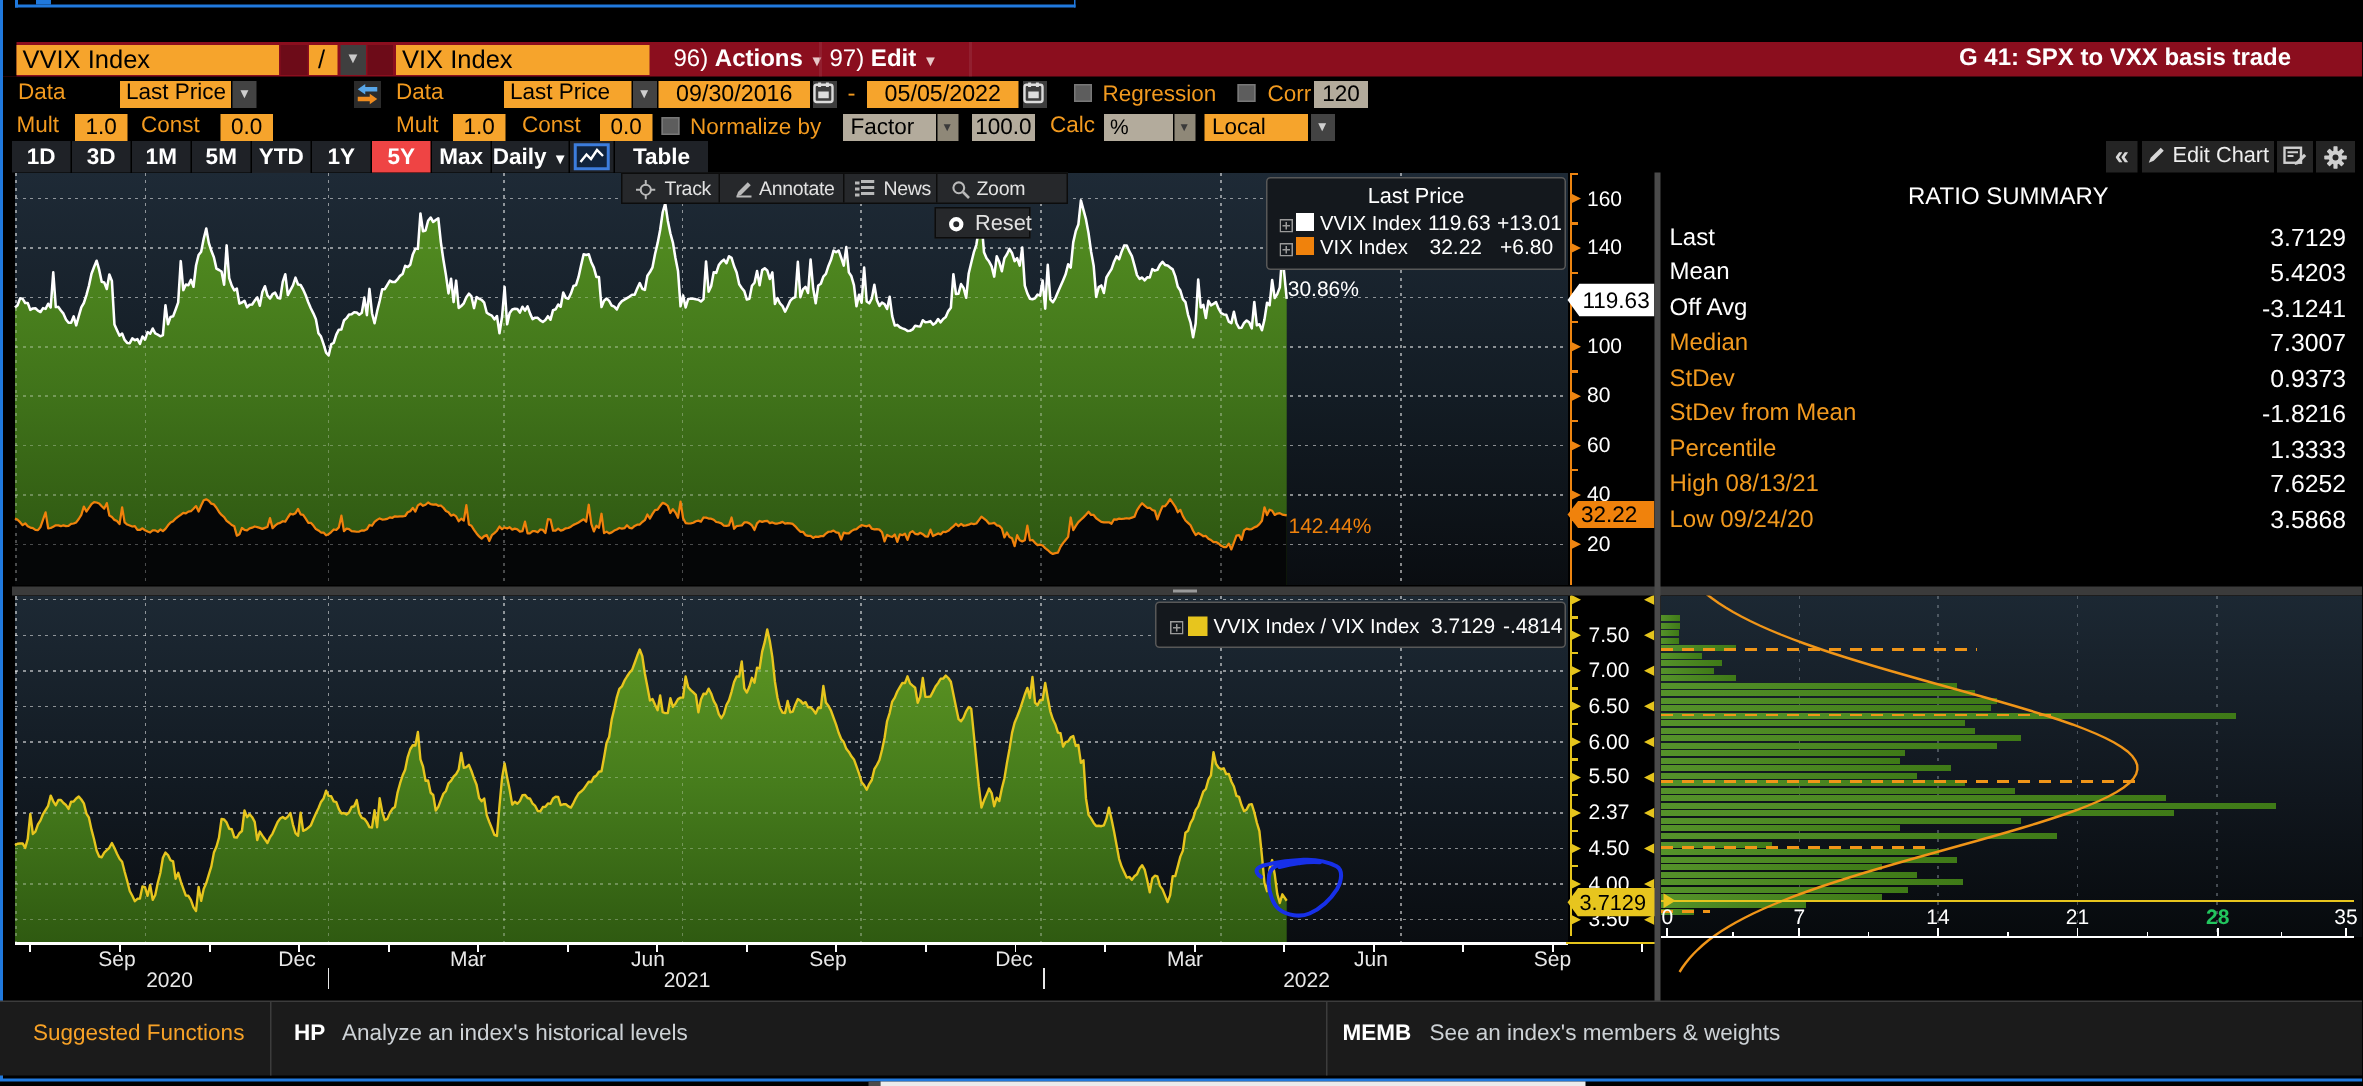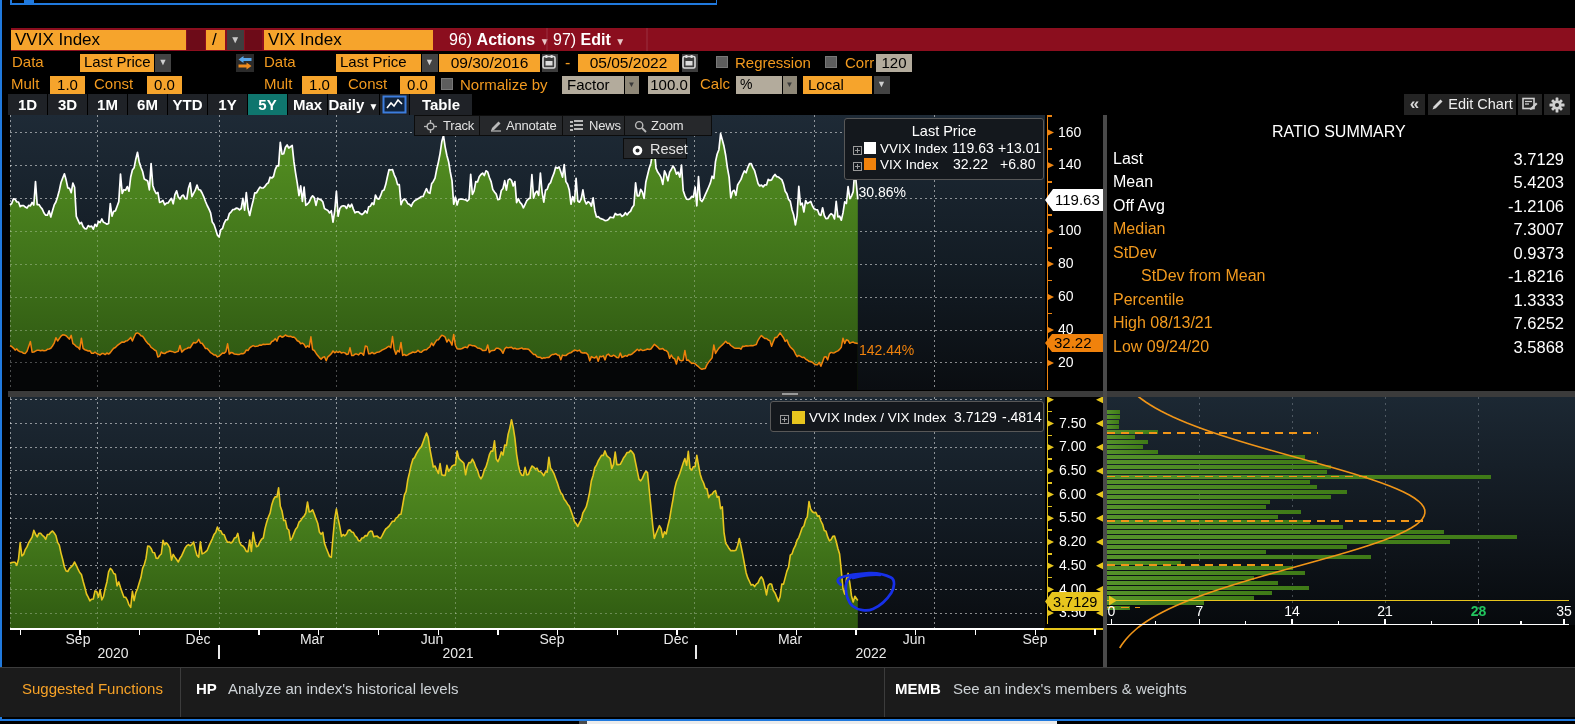--- a/index.html
+++ b/index.html
@@ -17,20 +17,21 @@
 <div style="position:absolute;left:206px;top:29.5px;width:19px;height:20px;background:#f6a42c;"></div>
 <div style="position:absolute;left:212px;top:27.05px;color:#000;font-size:17px;font-weight:normal;line-height:25px;white-space:nowrap;">/</div>
 <div style="position:absolute;left:226.5px;top:29.5px;width:17.5px;height:20px;background:#3f3f3f;color:#c9c9c9;font-size:10px;text-align:center;line-height:20px;">▼</div>
 <div style="position:absolute;left:245px;top:29.5px;width:17px;height:20px;background:#6d0b18;"></div>
 <div style="position:absolute;left:264px;top:29.5px;width:169px;height:20px;background:#f6a42c;"></div>
 <div style="position:absolute;left:268px;top:27.05px;color:#000;font-size:17px;font-weight:normal;line-height:25px;white-space:nowrap;">VIX Index</div>
 <div style="position:absolute;left:449px;top:27.8px;color:#fff;font-size:16px;font-weight:normal;line-height:24px;white-space:nowrap;">96) <span style="font-weight:bold;">Actions</span> <span style="font-size:10px;color:#e8c8c8;">▼</span></div>
 <div style="position:absolute;left:546px;top:28px;width:1.5px;height:23px;background:#a04050;opacity:.35;"></div>
 <div style="position:absolute;left:553px;top:27.8px;color:#fff;font-size:16px;font-weight:normal;line-height:24px;white-space:nowrap;">97) <span style="font-weight:bold;">Edit</span> <span style="font-size:10px;color:#e8c8c8;">▼</span></div>
 <div style="position:absolute;left:646px;top:28px;width:1.5px;height:23px;background:#a04050;opacity:.35;"></div>
+<div style="position:absolute;left:1306px;top:27.425px;color:#fff;font-size:16px;font-weight:bold;line-height:24px;white-space:nowrap;">G 41: SPX to VXX basis trade</div>
 <div style="position:absolute;left:12px;top:51.25px;color:#f29a1f;font-size:15px;font-weight:normal;line-height:22px;white-space:nowrap;">Data</div>
 <div style="position:absolute;left:80px;top:54px;width:74px;height:17.5px;background:#f6a42c;"></div>
 <div style="position:absolute;left:84px;top:51.25px;color:#000;font-size:15px;font-weight:normal;line-height:22px;white-space:nowrap;">Last Price</div>
 <div style="position:absolute;left:155px;top:54px;width:16px;height:17.5px;background:#434343;color:#cfcfcf;font-size:9px;text-align:center;line-height:17px;">▼</div>
 <div style="position:absolute;left:236px;top:54px;width:18px;height:17.5px;background:#2b2b2b;">
       <svg width="18" height="17.5" style="position:absolute;left:0;top:0;">
         <path d="M2.5 5.5 L7.5 2 L7.5 4 L15.5 4 L15.5 7 L7.5 7 L7.5 9 Z" fill="#58a6e8"></path>
         <path d="M15.5 12 L10.5 8.5 L10.5 10.5 L2.5 10.5 L2.5 13.5 L10.5 13.5 L10.5 15.5 Z" fill="#f08c1e"></path>
       </svg>
     </div>
@@ -72,24 +73,24 @@
 <div style="position:absolute;left:624.5px;top:76px;width:14px;height:17.5px;background:#8f8878;color:#3a3a3a;font-size:8px;text-align:center;line-height:17px;">▼</div>
 <div style="position:absolute;left:648px;top:76px;width:42px;height:17.5px;background:#b3ab9c;text-align:center;color:#000;font-size:15px;line-height:17.5px;">100.0</div>
 <div style="position:absolute;left:700px;top:73.25px;color:#f29a1f;font-size:15px;font-weight:normal;line-height:22px;white-space:nowrap;">Calc</div>
 <div style="position:absolute;left:736px;top:76px;width:46px;height:17.5px;background:#b3ab9c;color:#000;font-size:14px;line-height:17.5px;padding-left:4px;">%</div>
 <div style="position:absolute;left:782.5px;top:76px;width:14px;height:17.5px;background:#8f8878;color:#3a3a3a;font-size:8px;text-align:center;line-height:17px;">▼</div>
 <div style="position:absolute;left:803px;top:76px;width:69px;height:17.5px;background:#f6a42c;color:#000;font-size:15px;line-height:17.5px;padding-left:5px;">Local</div>
 <div style="position:absolute;left:873.5px;top:76px;width:16px;height:17.5px;background:#434343;color:#cfcfcf;font-size:9px;text-align:center;line-height:17px;">▼</div>
 <div style="position:absolute;left:8px;top:94px;width:39px;height:21px;background:#1f2227;color:#fff;font-weight:bold;font-size:15px;text-align:center;line-height:21px;">1D</div>
 <div style="position:absolute;left:48px;top:94px;width:39px;height:21px;background:#1f2227;color:#fff;font-weight:bold;font-size:15px;text-align:center;line-height:21px;">3D</div>
 <div style="position:absolute;left:88px;top:94px;width:39px;height:21px;background:#1f2227;color:#fff;font-weight:bold;font-size:15px;text-align:center;line-height:21px;">1M</div>
-<div style="position:absolute;left:128px;top:94px;width:39px;height:21px;background:#1f2227;color:#fff;font-weight:bold;font-size:15px;text-align:center;line-height:21px;">6M</div>
+<div style="position:absolute;left:128px;top:94px;width:39px;height:21px;background:#1f2227;color:#fff;font-weight:bold;font-size:15px;text-align:center;line-height:21px;">5M</div>
 <div style="position:absolute;left:168px;top:94px;width:39px;height:33px;background:#1f2227;color:#fff;font-weight:bold;font-size:15px;text-align:center;line-height:21px;">YTD</div>
 <div style="position:absolute;left:208px;top:94px;width:39px;height:21px;background:#1f2227;color:#fff;font-weight:bold;font-size:15px;text-align:center;line-height:21px;">1Y</div>
-<div style="position:absolute;left:248px;top:94px;width:39px;height:21px;background:#0f766e;color:#fff;font-weight:bold;font-size:15px;text-align:center;line-height:21px;">5Y</div>
+<div style="position:absolute;left:248px;top:94px;width:39px;height:21px;background:#ef4444;color:#fff;font-weight:bold;font-size:15px;text-align:center;line-height:21px;">5Y</div>
 <div style="position:absolute;left:288px;top:94px;width:39px;height:21px;background:#1f2227;color:#fff;font-weight:bold;font-size:15px;text-align:center;line-height:21px;">Max</div>
 <div style="position:absolute;left:328px;top:94px;width:51px;height:21px;background:#1f2227;color:#fff;font-weight:bold;font-size:15px;text-align:center;line-height:21px;">Daily <span style="font-size:10px;">▼</span></div>
 <div style="position:absolute;left:380px;top:94px;width:29px;height:21px;background:#1f2227;"><svg width="29" height="21">
         <rect x="3.5" y="2.5" width="22" height="16" fill="#10233c" stroke="#3c7ddd" stroke-width="2"></rect>
         <polyline points="7,14 11,9 14,12 18,6 22,10" fill="none" stroke="#fff" stroke-width="1.6"></polyline>
       </svg></div>
 <div style="position:absolute;left:410px;top:94px;width:62px;height:21px;background:#1f2227;color:#fff;font-weight:bold;font-size:15px;text-align:center;line-height:21px;">Table</div>
 <div style="position:absolute;left:1404px;top:94px;width:21px;height:21px;background:#242424;color:#d8d8d8;font-size:17px;font-weight:bold;text-align:center;line-height:20px;">«</div>
 <div style="position:absolute;left:1428px;top:94px;width:88px;height:21px;background:#242424;color:#eee;font-size:14.5px;text-align:center;line-height:21px;"><svg width="13" height="13" style="vertical-align:-2px;">
         <path d="M1.5 11.5 L2.8 8.2 L9.5 1.5 L11.5 3.5 L4.8 10.2 Z" fill="#d8d8d8"></path>
@@ -363,21 +364,21 @@
       <path d="M1103 188.9 L1103 195.9 L1096 192.4 Z" fill="#e5c41c" shape-rendering="auto"></path>
       <line x1="1047" y1="204.2" x2="1052" y2="204.2" stroke="#e5c41c" stroke-width="1.6"></line>
       <path d="M1047 212.6 L1047 219.6 L1054 216.1 Z" fill="#e5c41c" shape-rendering="auto"></path>
       <path d="M1103 212.6 L1103 219.6 L1096 216.1 Z" fill="#e5c41c" shape-rendering="auto"></path>
     </svg>
 <div style="position:absolute;left:1059px;top:412.625px;color:#fff;font-size:14px;font-weight:normal;line-height:21px;white-space:nowrap;">7.50</div>
 <div style="position:absolute;left:1059px;top:436.325px;color:#fff;font-size:14px;font-weight:normal;line-height:21px;white-space:nowrap;">7.00</div>
 <div style="position:absolute;left:1059px;top:460.025px;color:#fff;font-size:14px;font-weight:normal;line-height:21px;white-space:nowrap;">6.50</div>
 <div style="position:absolute;left:1059px;top:483.725px;color:#fff;font-size:14px;font-weight:normal;line-height:21px;white-space:nowrap;">6.00</div>
 <div style="position:absolute;left:1059px;top:507.425px;color:#fff;font-size:14px;font-weight:normal;line-height:21px;white-space:nowrap;">5.50</div>
-<div style="position:absolute;left:1059px;top:531.125px;color:#fff;font-size:14px;font-weight:normal;line-height:21px;white-space:nowrap;">8.20</div>
+<div style="position:absolute;left:1059px;top:531.125px;color:#fff;font-size:14px;font-weight:normal;line-height:21px;white-space:nowrap;">2.37</div>
 <div style="position:absolute;left:1059px;top:554.825px;color:#fff;font-size:14px;font-weight:normal;line-height:21px;white-space:nowrap;">4.50</div>
 <div style="position:absolute;left:1059px;top:578.525px;color:#fff;font-size:14px;font-weight:normal;line-height:21px;white-space:nowrap;">4.00</div>
 <div style="position:absolute;left:1059px;top:602.225px;color:#fff;font-size:14px;font-weight:normal;line-height:21px;white-space:nowrap;">3.50</div>
 <svg width="61" height="19" style="position:absolute;left:1043px;top:592px;">
       <path d="M9 0 L61 0 L61 19 L9 19 L2 9.5 Z" fill="#e7c51e"></path>
       <text x="10" y="14.5" font-family="Liberation Sans" font-size="14.5" fill="#000">3.7129</text>
     </svg>
 <div style="position:absolute;left:770px;top:401px;width:274px;height:31px;background:#14181d;border:1px solid #585858;border-radius:3px;color:#fff;font-size:14.5px;">
       <span style="position:absolute;left:9px;top:9px;"><svg width="9" height="9" style="vertical-align:0px;">
           <rect x="0.5" y="0.5" width="8" height="8" fill="none" stroke="#9a9a9a"></rect>
@@ -428,26 +429,26 @@
 <div style="position:absolute;left:1022px;top:629.125px;color:#e8e8e8;font-size:14px;font-weight:normal;line-height:21px;white-space:nowrap;width:26px;text-align:center;">Sep</div>
 <div style="position:absolute;left:93px;top:643.125px;color:#e8e8e8;font-size:14px;font-weight:normal;line-height:21px;white-space:nowrap;width:40px;text-align:center;">2020</div>
 <div style="position:absolute;left:438px;top:643.125px;color:#e8e8e8;font-size:14px;font-weight:normal;line-height:21px;white-space:nowrap;width:40px;text-align:center;">2021</div>
 <div style="position:absolute;left:851px;top:643.125px;color:#e8e8e8;font-size:14px;font-weight:normal;line-height:21px;white-space:nowrap;width:40px;text-align:center;">2022</div>
 <div style="position:absolute;left:1272px;top:119.5px;color:#fff;font-size:16px;font-weight:normal;line-height:24px;white-space:nowrap;">RATIO SUMMARY</div>
 <div style="position:absolute;left:1113px;top:146.625px;color:#fff;font-size:16px;font-weight:normal;line-height:24px;white-space:nowrap;">Last</div>
 <div style="position:absolute;left:1400px;top:146.5px;width:164px;height:25px;color:#fff;font-size:16.5px;text-align:right;line-height:25px;">3.7129</div>
 <div style="position:absolute;left:1113px;top:170.175px;color:#fff;font-size:16px;font-weight:normal;line-height:24px;white-space:nowrap;">Mean</div>
 <div style="position:absolute;left:1400px;top:170.05px;width:164px;height:25px;color:#fff;font-size:16.5px;text-align:right;line-height:25px;">5.4203</div>
 <div style="position:absolute;left:1113px;top:193.725px;color:#fff;font-size:16px;font-weight:normal;line-height:24px;white-space:nowrap;">Off Avg</div>
-<div style="position:absolute;left:1400px;top:193.6px;width:164px;height:25px;color:#fff;font-size:16.5px;text-align:right;line-height:25px;">-1.2106</div>
+<div style="position:absolute;left:1400px;top:193.6px;width:164px;height:25px;color:#fff;font-size:16.5px;text-align:right;line-height:25px;">-3.1241</div>
 <div style="position:absolute;left:1113px;top:217.275px;color:#f29a1f;font-size:16px;font-weight:normal;line-height:24px;white-space:nowrap;">Median</div>
 <div style="position:absolute;left:1400px;top:217.15px;width:164px;height:25px;color:#fff;font-size:16.5px;text-align:right;line-height:25px;">7.3007</div>
 <div style="position:absolute;left:1113px;top:240.825px;color:#f29a1f;font-size:16px;font-weight:normal;line-height:24px;white-space:nowrap;">StDev</div>
 <div style="position:absolute;left:1400px;top:240.7px;width:164px;height:25px;color:#fff;font-size:16.5px;text-align:right;line-height:25px;">0.9373</div>
-<div style="position:absolute;left:1113px;top:264.375px;color:#f29a1f;font-size:16px;font-weight:normal;line-height:24px;white-space:nowrap;margin-left:28px;">StDev from Mean</div>
+<div style="position:absolute;left:1113px;top:264.375px;color:#f29a1f;font-size:16px;font-weight:normal;line-height:24px;white-space:nowrap;">StDev from Mean</div>
 <div style="position:absolute;left:1400px;top:264.25px;width:164px;height:25px;color:#fff;font-size:16.5px;text-align:right;line-height:25px;">-1.8216</div>
 <div style="position:absolute;left:1113px;top:287.925px;color:#f29a1f;font-size:16px;font-weight:normal;line-height:24px;white-space:nowrap;">Percentile</div>
 <div style="position:absolute;left:1400px;top:287.8px;width:164px;height:25px;color:#fff;font-size:16.5px;text-align:right;line-height:25px;">1.3333</div>
 <div style="position:absolute;left:1113px;top:311.475px;color:#f29a1f;font-size:16px;font-weight:normal;line-height:24px;white-space:nowrap;">High 08/13/21</div>
 <div style="position:absolute;left:1400px;top:311.35px;width:164px;height:25px;color:#fff;font-size:16.5px;text-align:right;line-height:25px;">7.6252</div>
 <div style="position:absolute;left:1113px;top:335.025px;color:#f29a1f;font-size:16px;font-weight:normal;line-height:24px;white-space:nowrap;">Low 09/24/20</div>
 <div style="position:absolute;left:1400px;top:334.9px;width:164px;height:25px;color:#fff;font-size:16.5px;text-align:right;line-height:25px;">3.5868</div>
 <div style="position:absolute;left:1102.5px;top:115px;width:4px;height:553px;background:#4a4a4a;"></div>
 <svg width="472" height="271" style="position:absolute;left:1103px;top:397px;" shape-rendering="crispEdges">
       <defs>

